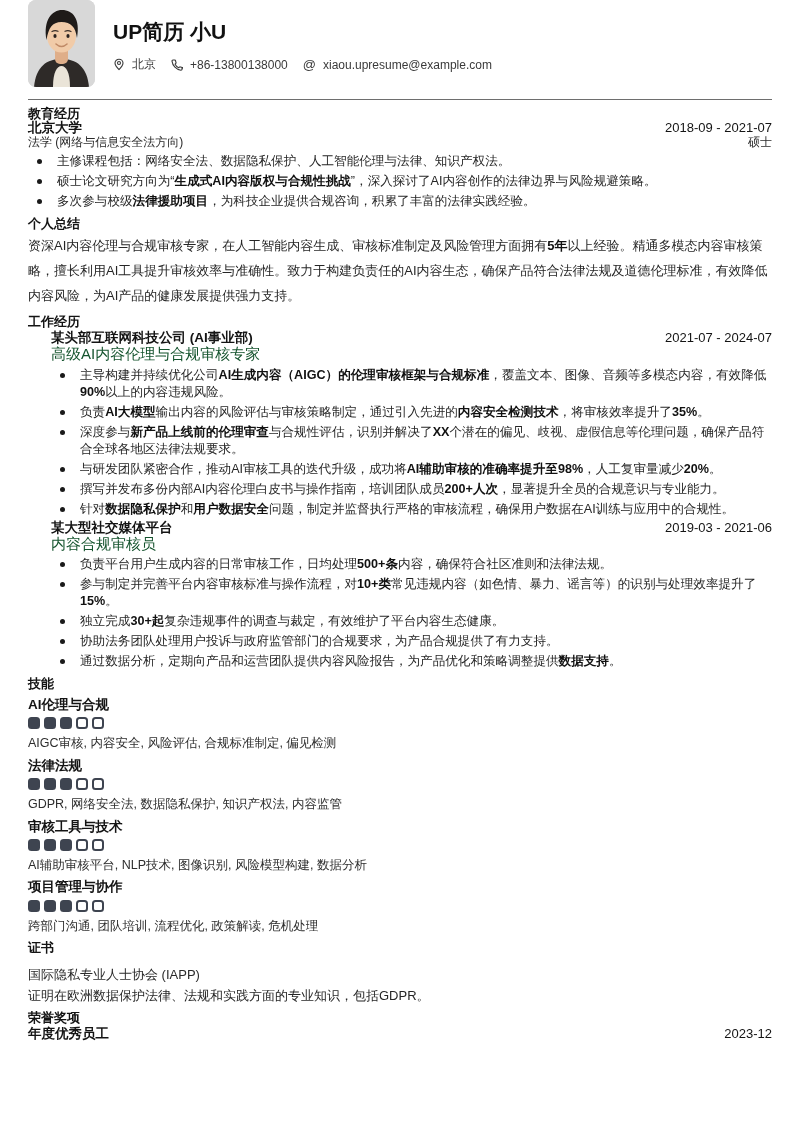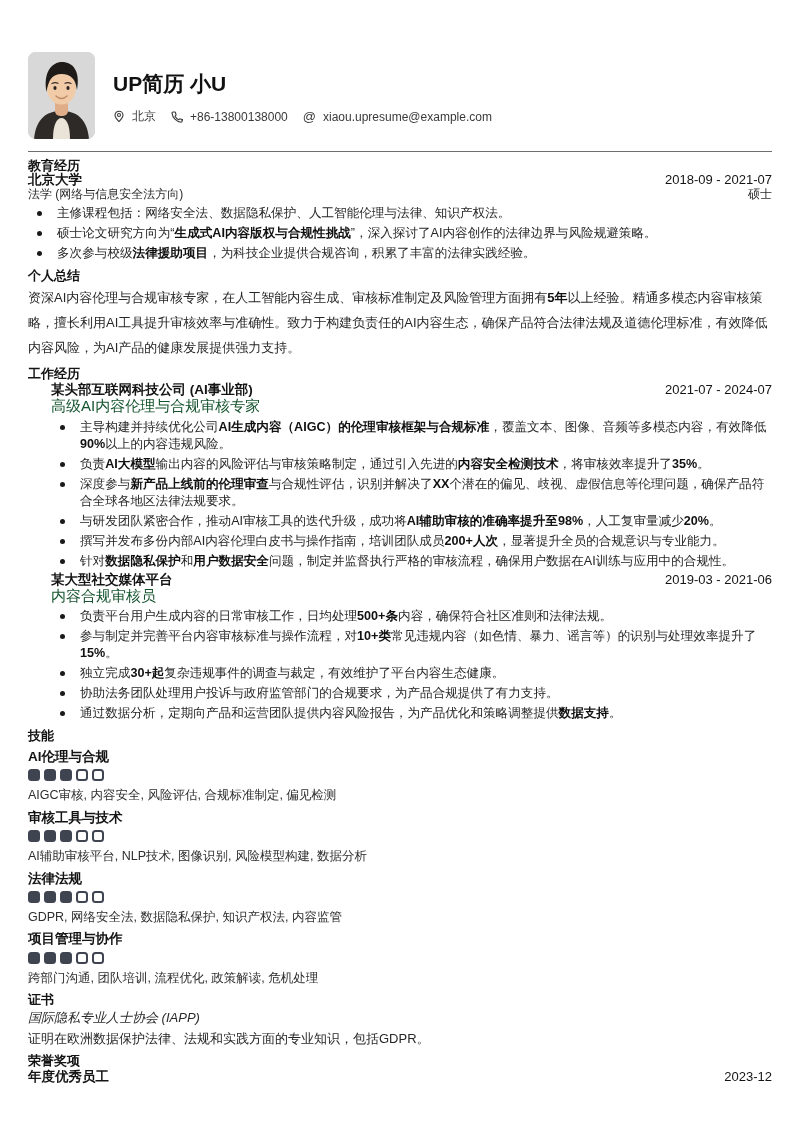--- a/index.html
+++ b/index.html
@@ -3,21 +3,21 @@
 <meta charset="utf-8">
 <style>
   html,body{margin:0;padding:0;background:#fff;}
   body{
     width:800px;height:1130px;overflow:hidden;
     font-family:"Liberation Sans","DejaVu Sans",sans-serif;
     color:#262626;-webkit-font-smoothing:antialiased;
   }
   .page{padding:0 28px;}
   
-  .header{display:flex;gap:18px;padding-top:52px;}
+  .header{display:flex;gap:18px;}
   .photo{width:67px;height:87px;border-radius:8px;overflow:hidden;flex:none;background:#d8d8d8;}
   .head-info h1{margin:20px 0 0;font-size:21px;line-height:1.1;font-weight:700;color:#111;}
   .contacts{display:flex;align-items:center;gap:15px;margin-top:13px;font-size:12px;color:#3a3a3a;}
   .contact-item{display:flex;align-items:center;gap:7px;}
   .contact-item svg{display:block;}
   .at-glyph{font-size:13px;line-height:1;color:#3a3a3a;font-weight:400;}
   .divider{border:none;border-top:1px solid #6e6e6e;margin:12px 0 0;}
   
   section{margin-top:7px;}
   h2{font-size:13px;font-weight:700;line-height:1.08;margin:0;color:#141414;}
@@ -38,21 +38,21 @@
   
   .skill{margin-top:7px;}
   .skill-name{font-size:13.5px;font-weight:700;line-height:1.05;color:#141414;}
   .skill-dots{display:flex;gap:4px;margin:5px 0 7px;}
   .dot{width:12px;height:12px;border-radius:3.5px;background:#3e4450;}
   .dot.empty{background:#fff;border:2px solid #3e4450;box-sizing:border-box;}
   .skill-keywords{font-size:12.5px;line-height:1.25;color:#2e2e2e;}
   
   .cert{margin-top:2px;}
   .cert + .cert{margin-top:10px;}
-  .issuer{font-size:13px;line-height:1.08;color:#2a2a2a;margin-top:4px;font-style:italic;}
+  .issuer{font-size:13px;line-height:1.08;color:#2a2a2a;margin-top:13px;}
   .cert-desc{margin:7px 0 0;font-size:13px;line-height:1.15;color:#262626;}
 </style>
 </head>
 <body>
 
 <div class="page">
 
   <div class="header">
     <div class="photo">
       <svg width="67" height="87" viewBox="0 0 67 87">
@@ -164,40 +164,40 @@
           <div class="skill-dots">
             <span class="dot"></span>
             <span class="dot"></span>
             <span class="dot"></span>
             <span class="dot empty"></span>
             <span class="dot empty"></span>
           </div>
           <div class="skill-keywords">AIGC审核, 内容安全, 风险评估, 合规标准制定, 偏见检测</div>
         </div>
         <div class="skill">
+          <div class="skill-name">法律法规</div>
+          <div class="skill-dots">
+            <span class="dot"></span>
+            <span class="dot"></span>
+            <span class="dot"></span>
+            <span class="dot empty"></span>
+            <span class="dot empty"></span>
+          </div>
+          <div class="skill-keywords">GDPR, 网络安全法, 数据隐私保护, 知识产权法, 内容监管</div>
+        </div>
+        <div class="skill">
           <div class="skill-name">审核工具与技术</div>
           <div class="skill-dots">
             <span class="dot"></span>
             <span class="dot"></span>
             <span class="dot"></span>
             <span class="dot empty"></span>
             <span class="dot empty"></span>
           </div>
           <div class="skill-keywords">AI辅助审核平台, NLP技术, 图像识别, 风险模型构建, 数据分析</div>
-        </div>
-        <div class="skill">
-          <div class="skill-name">法律法规</div>
-          <div class="skill-dots">
-            <span class="dot"></span>
-            <span class="dot"></span>
-            <span class="dot"></span>
-            <span class="dot empty"></span>
-            <span class="dot empty"></span>
-          </div>
-          <div class="skill-keywords">GDPR, 网络安全法, 数据隐私保护, 知识产权法, 内容监管</div>
         </div>
         <div class="skill">
           <div class="skill-name">项目管理与协作</div>
           <div class="skill-dots">
             <span class="dot"></span>
             <span class="dot"></span>
             <span class="dot"></span>
             <span class="dot empty"></span>
             <span class="dot empty"></span>
           </div>

